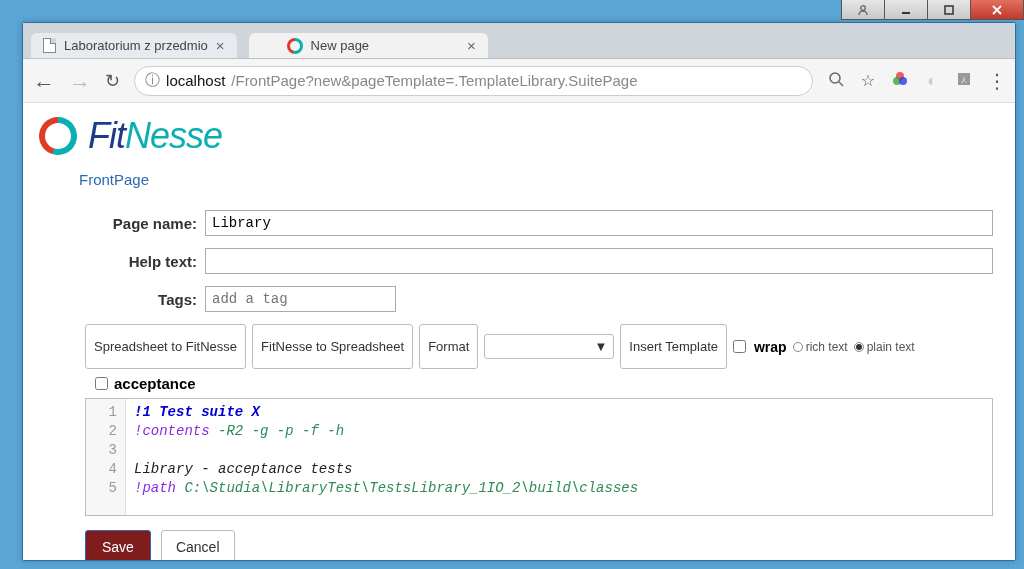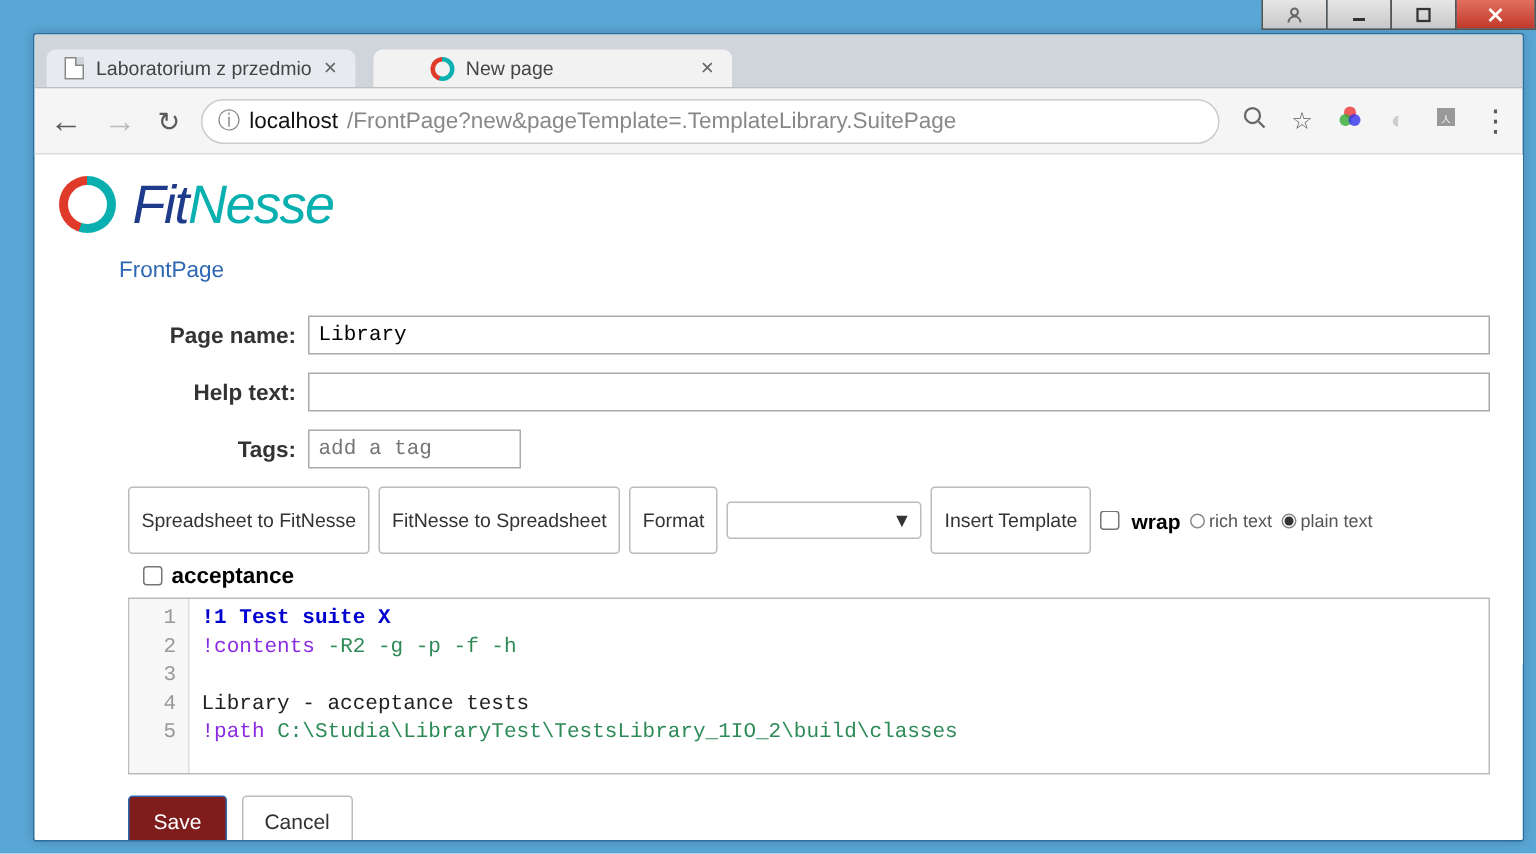--- a/index.html
+++ b/index.html
@@ -156,21 +156,21 @@
   }
   .form-row input[type=text] {
     font-family: "Courier New", monospace;
     font-size: 14px;
     padding: 4px 6px;
     border: 1px solid #aaa;
     width: 100%;
   }
   .form-row.page-name input { flex:1; }
   .form-row.help-text input { flex:1; }
-  .form-row.tags input { width: 142px; color:#999; }
+  .form-row.tags input { width: 191px; color:#999; }
 
   .editor-toolbar {
     display: flex;
     align-items: center;
     gap: 6px;
     margin: 6px 0 6px 0;
     flex-wrap: wrap;
   }
   .btn {
     background: #fff;
@@ -218,20 +218,21 @@
     text-align: right;
     padding: 4px 8px 4px 0;
     border-right: 1px solid #ddd;
     user-select:none;
   }
   .gutter .ln { display:block; }
   .code {
     padding: 4px 8px;
     color:#222;
     white-space: pre;
+    font-style: italic;
   }
   .code .kw-blue { color:#0000d0; font-weight:700; }
   .code .kw-purple { color:#8a2be2; }
   .code .kw-green { color:#2e8b57; }
   .actions { margin-top: 14px; display:flex; gap:10px; }
   .btn-primary {
     background:#7f1d1d; color:#fff; border:1px solid #2e68b4;
     padding: 8px 16px; border-radius:3px; font-size:14px;
   }
   .btn-secondary { padding: 8px 14px; font-size:14px;}

